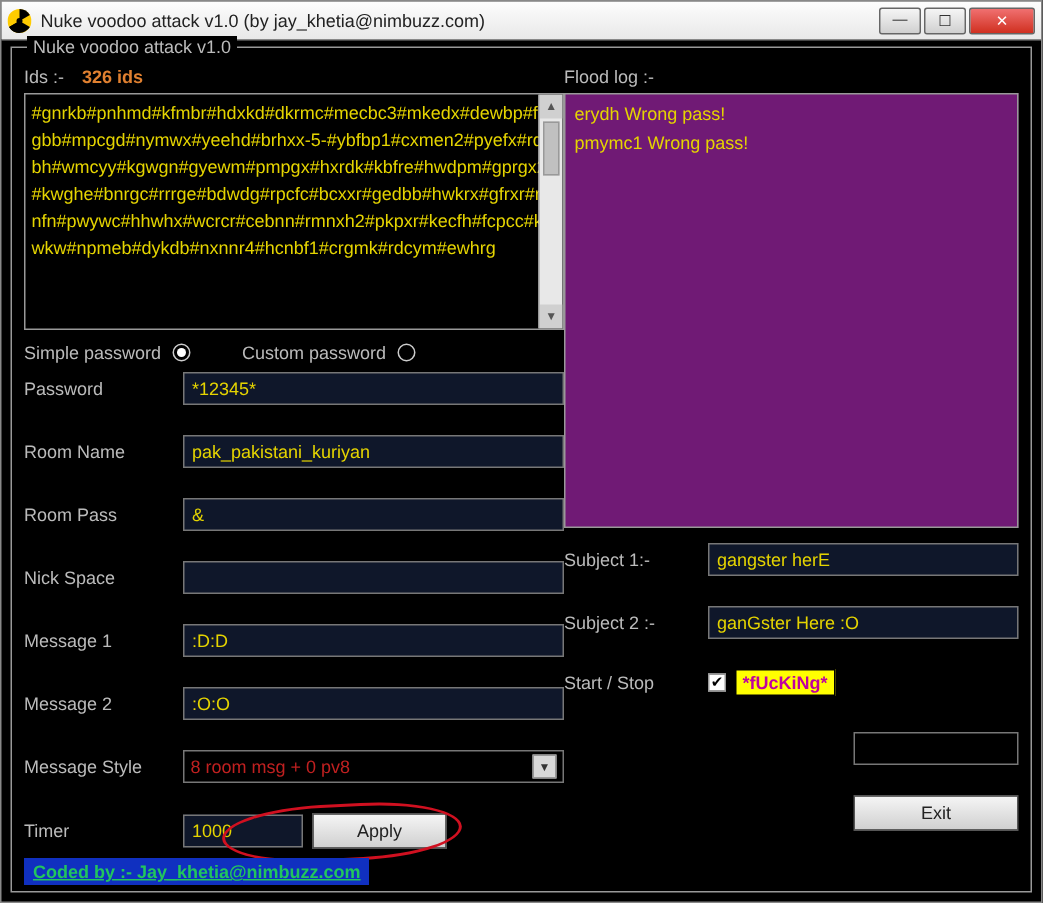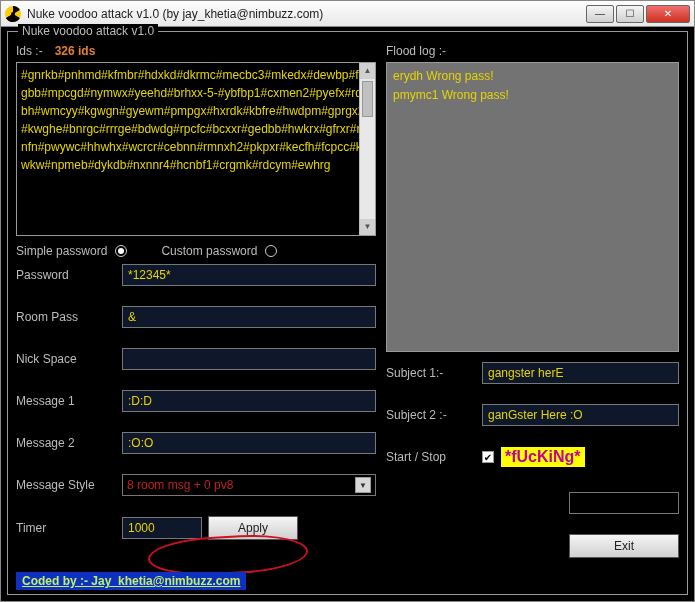--- a/index.html
+++ b/index.html
@@ -62,21 +62,20 @@
     position: absolute;
     top: -8px;
     left: 10px;
     background: #000;
     color: #bbb;
     padding: 0 4px;
     font-size: 12px;
   }
   .cols {
     display: flex;
-    gap: 10px;
     height: 100%;
   }
   .leftcol { width: 360px; display:flex; flex-direction:column; }
   .rightcol { flex:1; display:flex; flex-direction:column; }
   .label { color:#bbb; font-size:12px; }
   .idsrow { display:flex; gap:12px; margin-bottom:4px; align-items:center;}
   .idscount { color:#e08030; font-weight:bold; }
   .idsbox {
     border:1px solid #999;
     height: 174px;
@@ -122,48 +121,48 @@
     background:linear-gradient(#f5f5f5,#d0d0d0);
     border:1px solid #555;
     color:#222;
     height:24px;
     display:flex;align-items:center;justify-content:center;
     padding:0 16px;
   }
   .floodlabel { color:#bbb; margin-bottom:4px;}
   .floodbox {
     border:1px solid #999;
-    background:#737373;
+    background:#701a75;
     color:#e5d400;
     font-size:12px;
     padding:4px 6px;
     flex:0 0 290px;
     margin-bottom:10px;
     line-height:1.6;
   }
   .rform .formrow .lbl { width:90px; }
   .chk { width:12px;height:12px;border:1px solid #999;background:#fff;display:inline-flex;align-items:center;justify-content:center;font-size:10px;color:#000;}
   .ssval {
     background:#ffff00; color:#c000a0; border:1px solid #000;
-    padding:1px 4px; font-size:16px; font-weight:bold;
+    padding:1px 4px; font-size:12px; font-weight:bold;
   }
   .emptybox { border:1px solid #777; height:22px; background:#000;}
   .timerwrap { position:relative; }
   .circle {
     position:absolute;
     border:2px solid #d01020;
     border-radius:50% / 60%;
     width: 160px; height: 38px;
     left: 140px; bottom: 20px;
     pointer-events:none;
     transform: rotate(-3deg);
   }
   .footer {
     position:absolute; left:8px; bottom:4px;
-    background:#1030c0; color:#bef264;
+    background:#1030c0; color:#22c55e;
     padding:2px 6px; font-size:12px; font-weight:bold;
     text-decoration: underline;
   }
   .watermark {
     position:absolute;
     right: 90px; bottom: 36px;
     color:#d09060;
     font-size:13px;
     opacity:0.8;
     font-style:italic;
@@ -217,20 +216,24 @@
             <span style="width:18px"></span>
             <span class="label">Custom password</span>
             <span class="radio"></span>
           </div>
 
           <div class="formrow">
               <span class="lbl">Password</span>
             <div class="txt">*12345*</div>
             </div>
           <div class="formrow">
+              <span class="lbl">Room Name</span>
+            <div class="txt">pak_pakistani_kuriyan</div>
+            </div>
+          <div class="formrow">
               <span class="lbl">Room Pass</span>
             <div class="txt">&amp;</div>
             </div>
           <div class="formrow">
               <span class="lbl">Nick Space</span>
             <div class="txt"></div>
             </div>
           <div class="formrow">
               <span class="lbl">Message 1</span>
             <div class="txt">:D:D</div>

